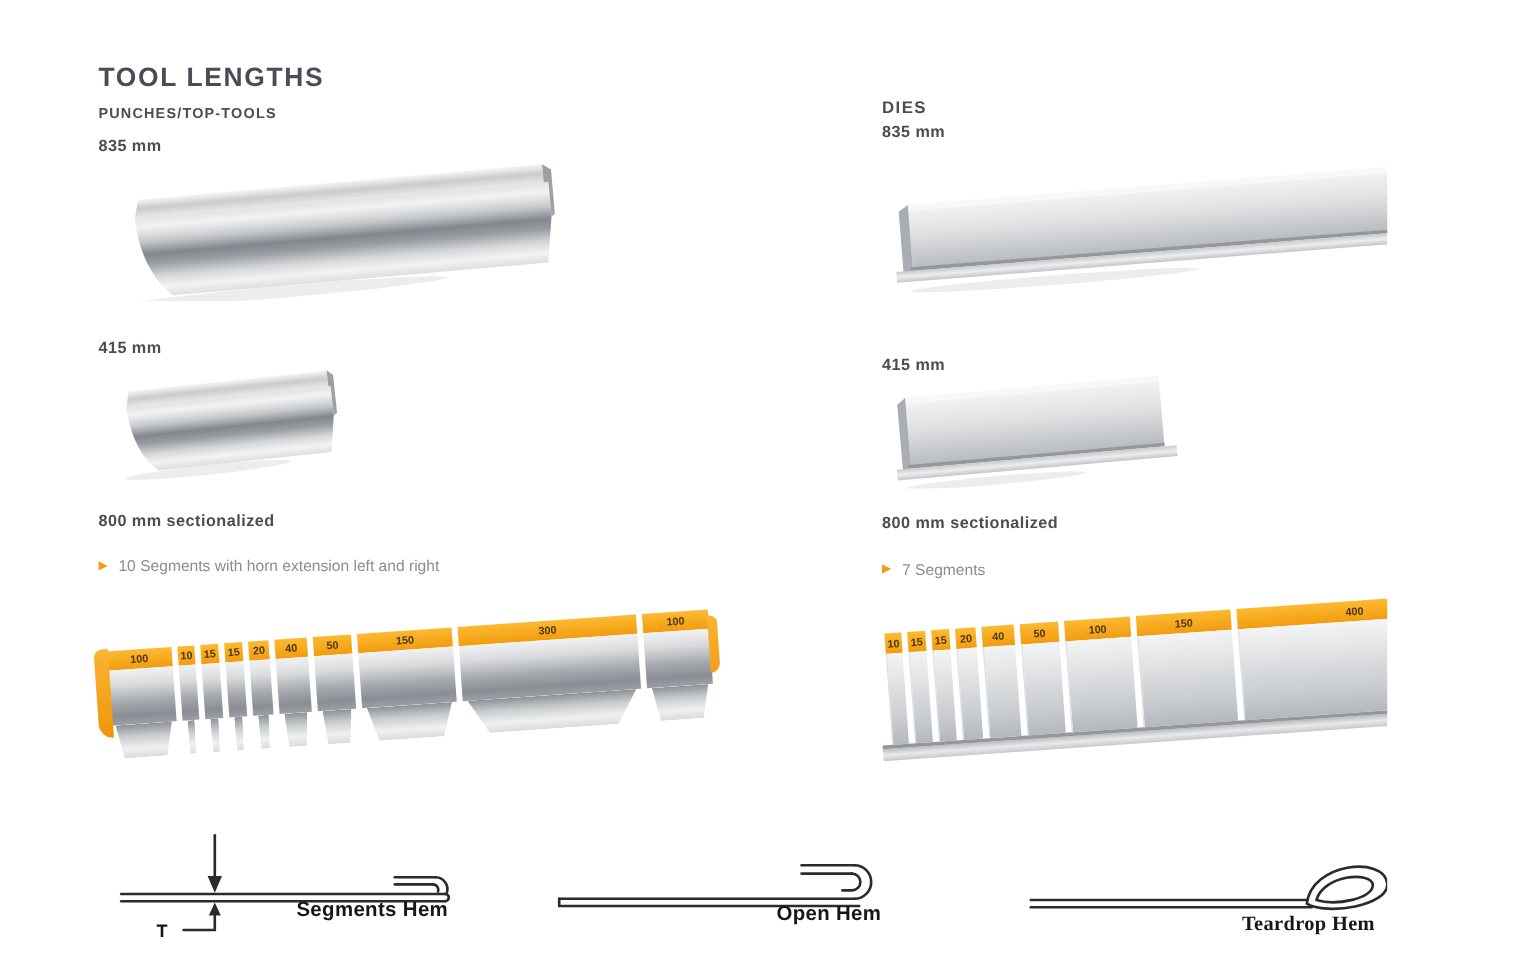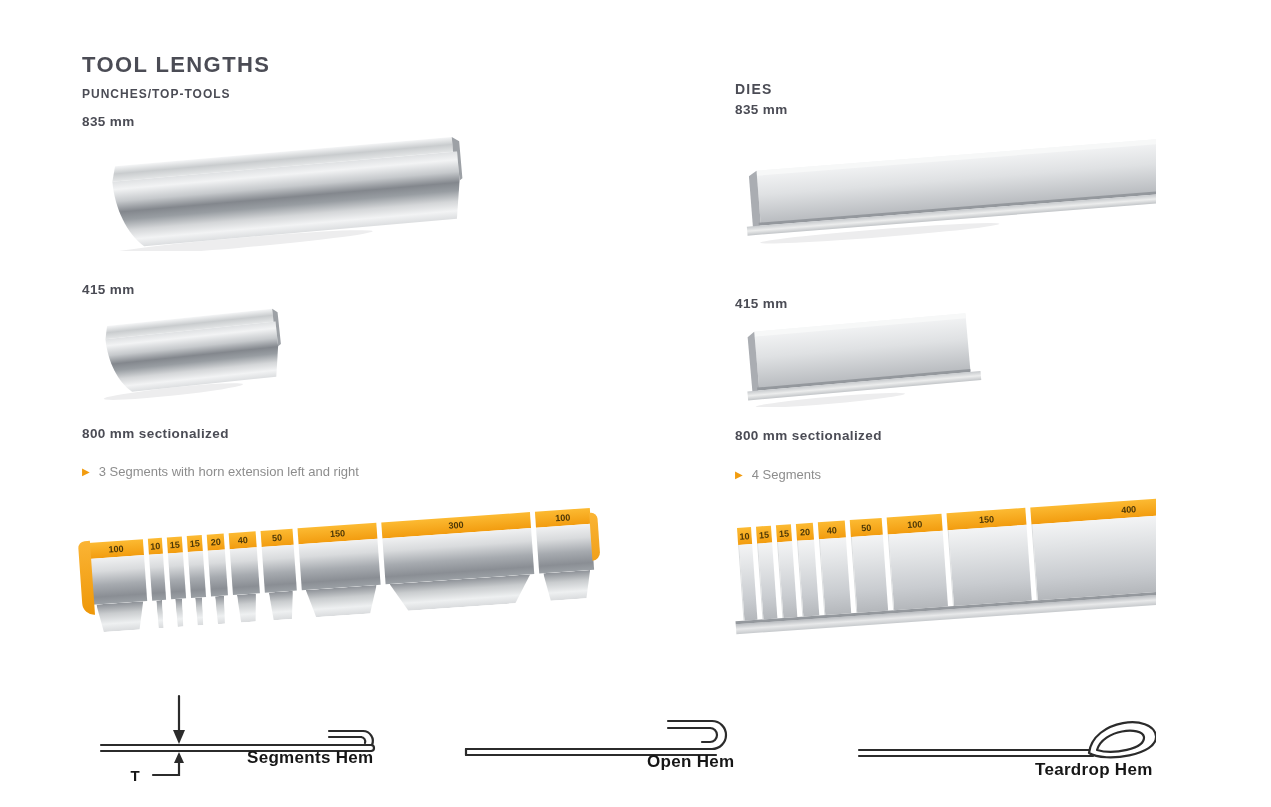--- a/index.html
+++ b/index.html
@@ -96,29 +96,29 @@
 
   <div class="h-title">TOOL LENGTHS</div>
   <div class="h-sub">PUNCHES/TOP-TOOLS</div>
   <div class="h-dies">DIES</div>
 
   <div class="lbl" style="left:82px; top:114px;">835 mm</div>
   <div class="lbl" style="left:82px; top:282px;">415 mm</div>
   <div class="lbl" style="left:82px; top:426px;">800 mm sectionalized</div>
   <div class="note" style="left:82px; top:464px;">
     <span class="tri">▶</span>
-    <span>3 Segments with horn extension left and right</span>
+    <span>10 Segments with horn extension left and right</span>
   </div>
 
   <div class="lbl" style="left:735px; top:102px;">835 mm</div>
   <div class="lbl" style="left:735px; top:296px;">415 mm</div>
   <div class="lbl" style="left:735px; top:428px;">800 mm sectionalized</div>
   <div class="note" style="left:735px; top:467px;">
     <span class="tri">▶</span>
-    <span>4 Segments</span>
+    <span>7 Segments</span>
   </div>
 
   <svg class="tool-svg" style="left:84px; top:136px;" width="395" height="115" viewBox="0 0 395 115">
     <g transform="rotate(-5 197 57)">
       <ellipse cx="150" cy="103" rx="135" ry="5" fill="#ededee"></ellipse>
       <path d="M34 16 L372 16 L372 31 L30 31 Z" fill="url(#gTang)"></path>
       <path d="M30 31 L376 31 L376 60 L370 98 L56 98 C40 84 30 58 30 31 Z" fill="url(#gPunchBody)"></path>
       <path d="M372 16 L379 21 L379 58 L376 60 L376 31 L372 31 Z" fill="#9da1a6"></path>
     </g>
   </svg>
@@ -282,16 +282,16 @@
     <div class="hem-label" style="left:185px; top:52px;">Open Hem</div>
   </div>
 
   <div class="hem-group" style="left:855px; top:705px; width:330px; height:90px;">
     <svg width="320" height="70" viewBox="0 0 320 70">
       <path class="hem-stroke" d="M4 45 H234"></path>
       <path class="hem-stroke" d="M4 51 H238"></path>
       <path class="hem-stroke" d="M234 48 C 238 14, 298 8, 301 31 C 303 50, 250 58, 234 48"></path>
       <path class="hem-stroke" d="M242 45 C 248 24, 287 21, 289 32 C 290 44, 258 50, 242 45"></path>
     </svg>
-    <div class="hem-label" style="left:180px; top:55px;">Teardrop Hem</div>
+    <div class="hem-label" style="left:180px; top:55px;font-family:Liberation Serif, serif;">Teardrop Hem</div>
   </div>
 
 </div>
 
 </body></html>

